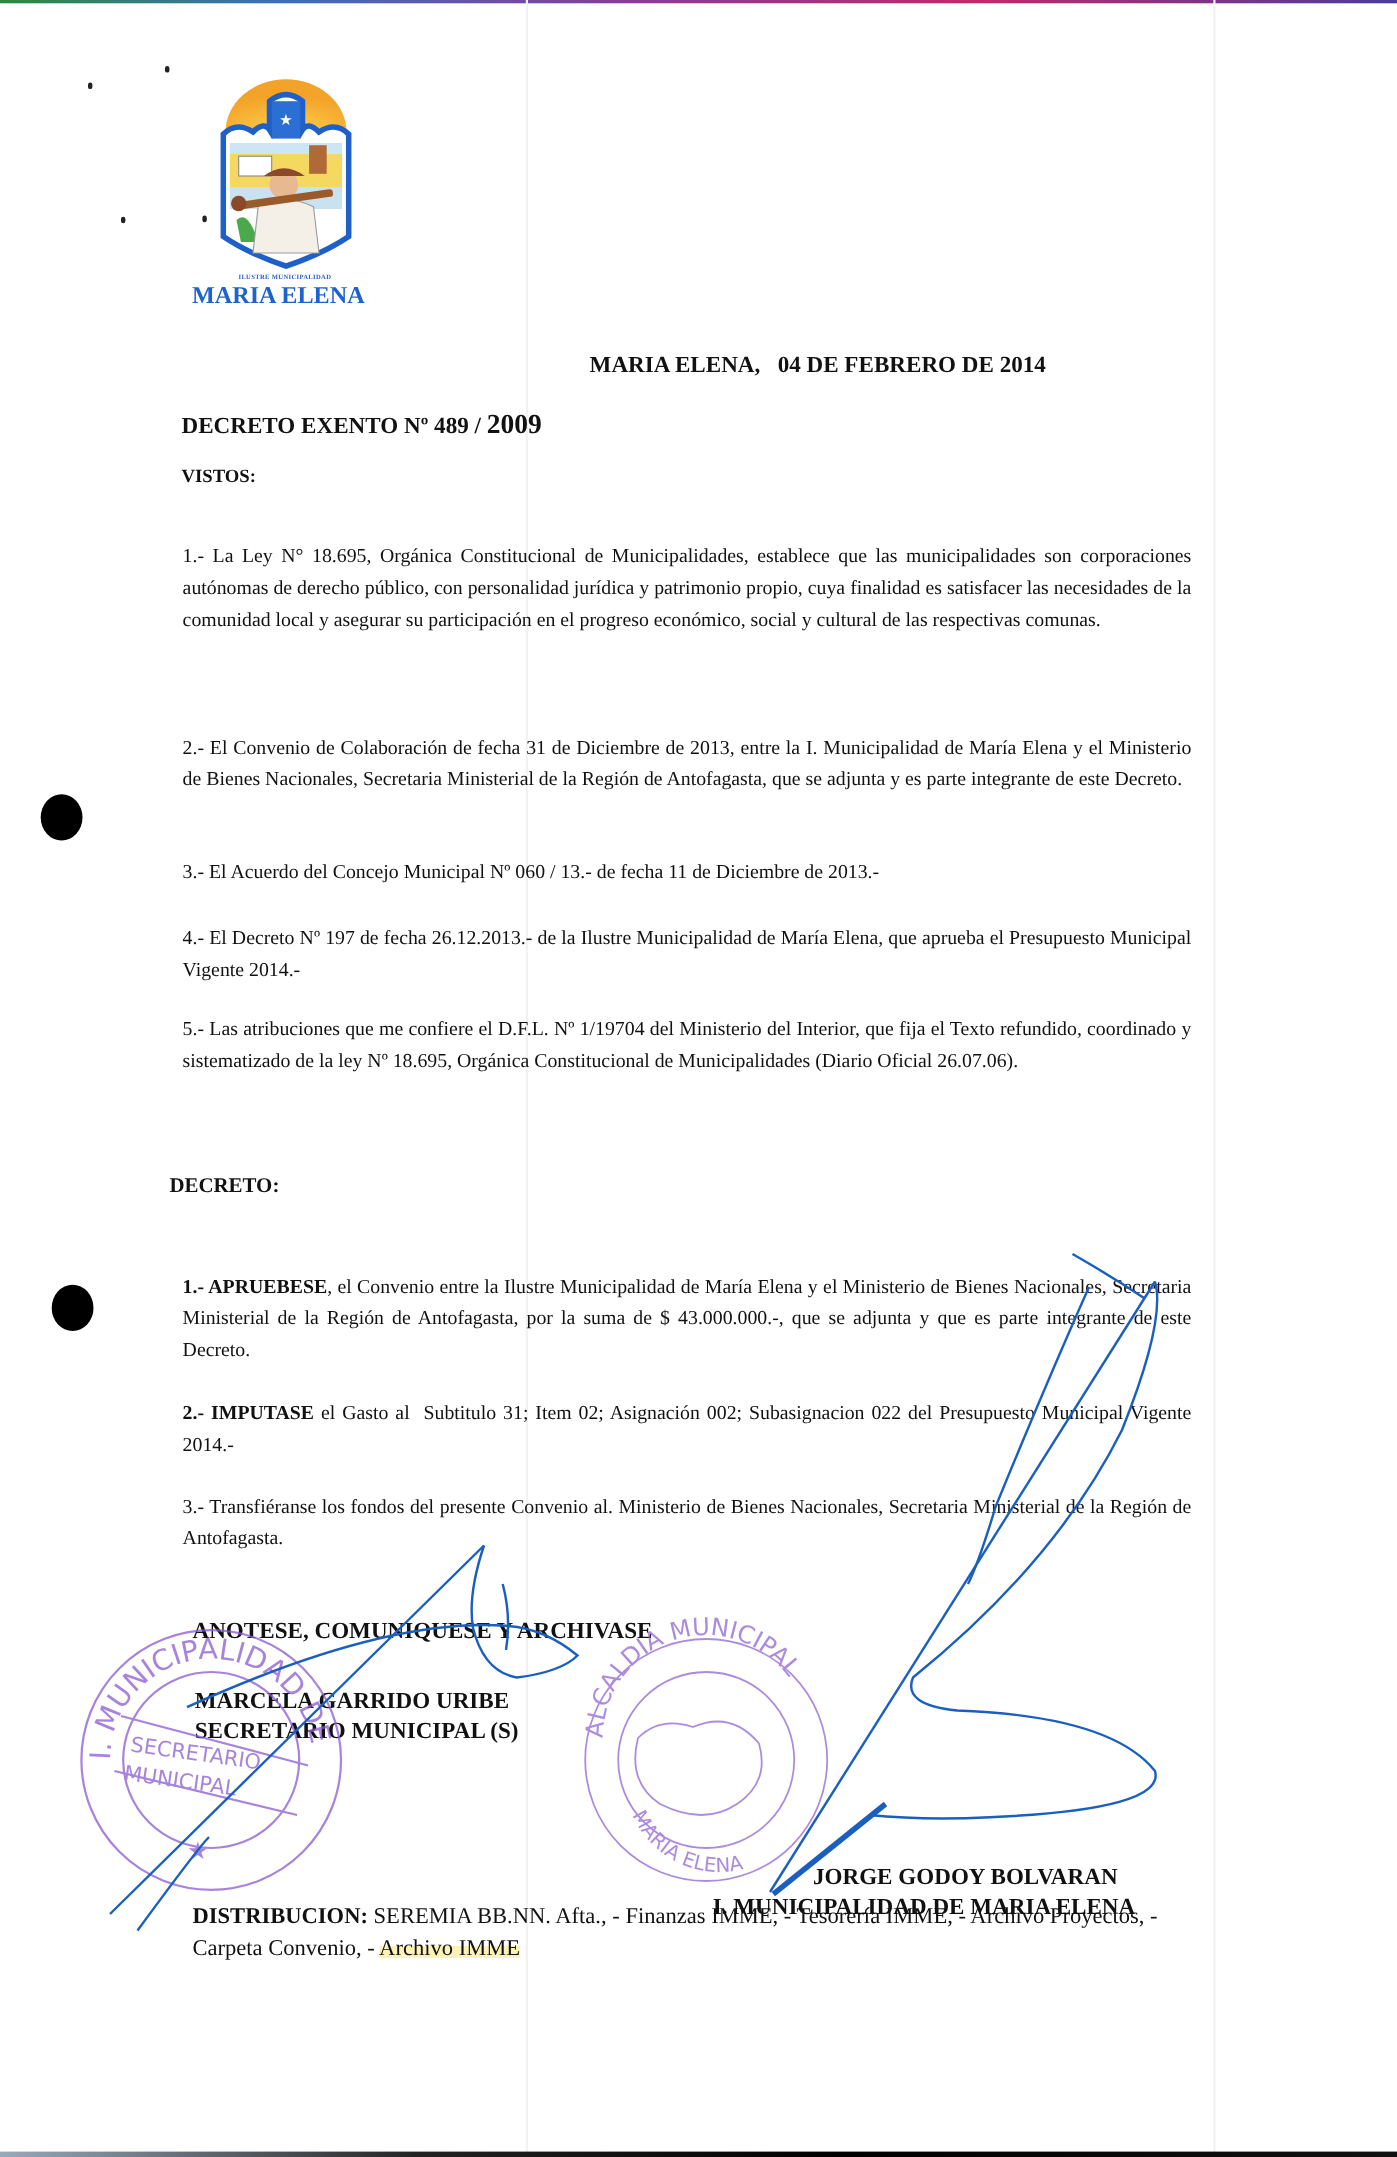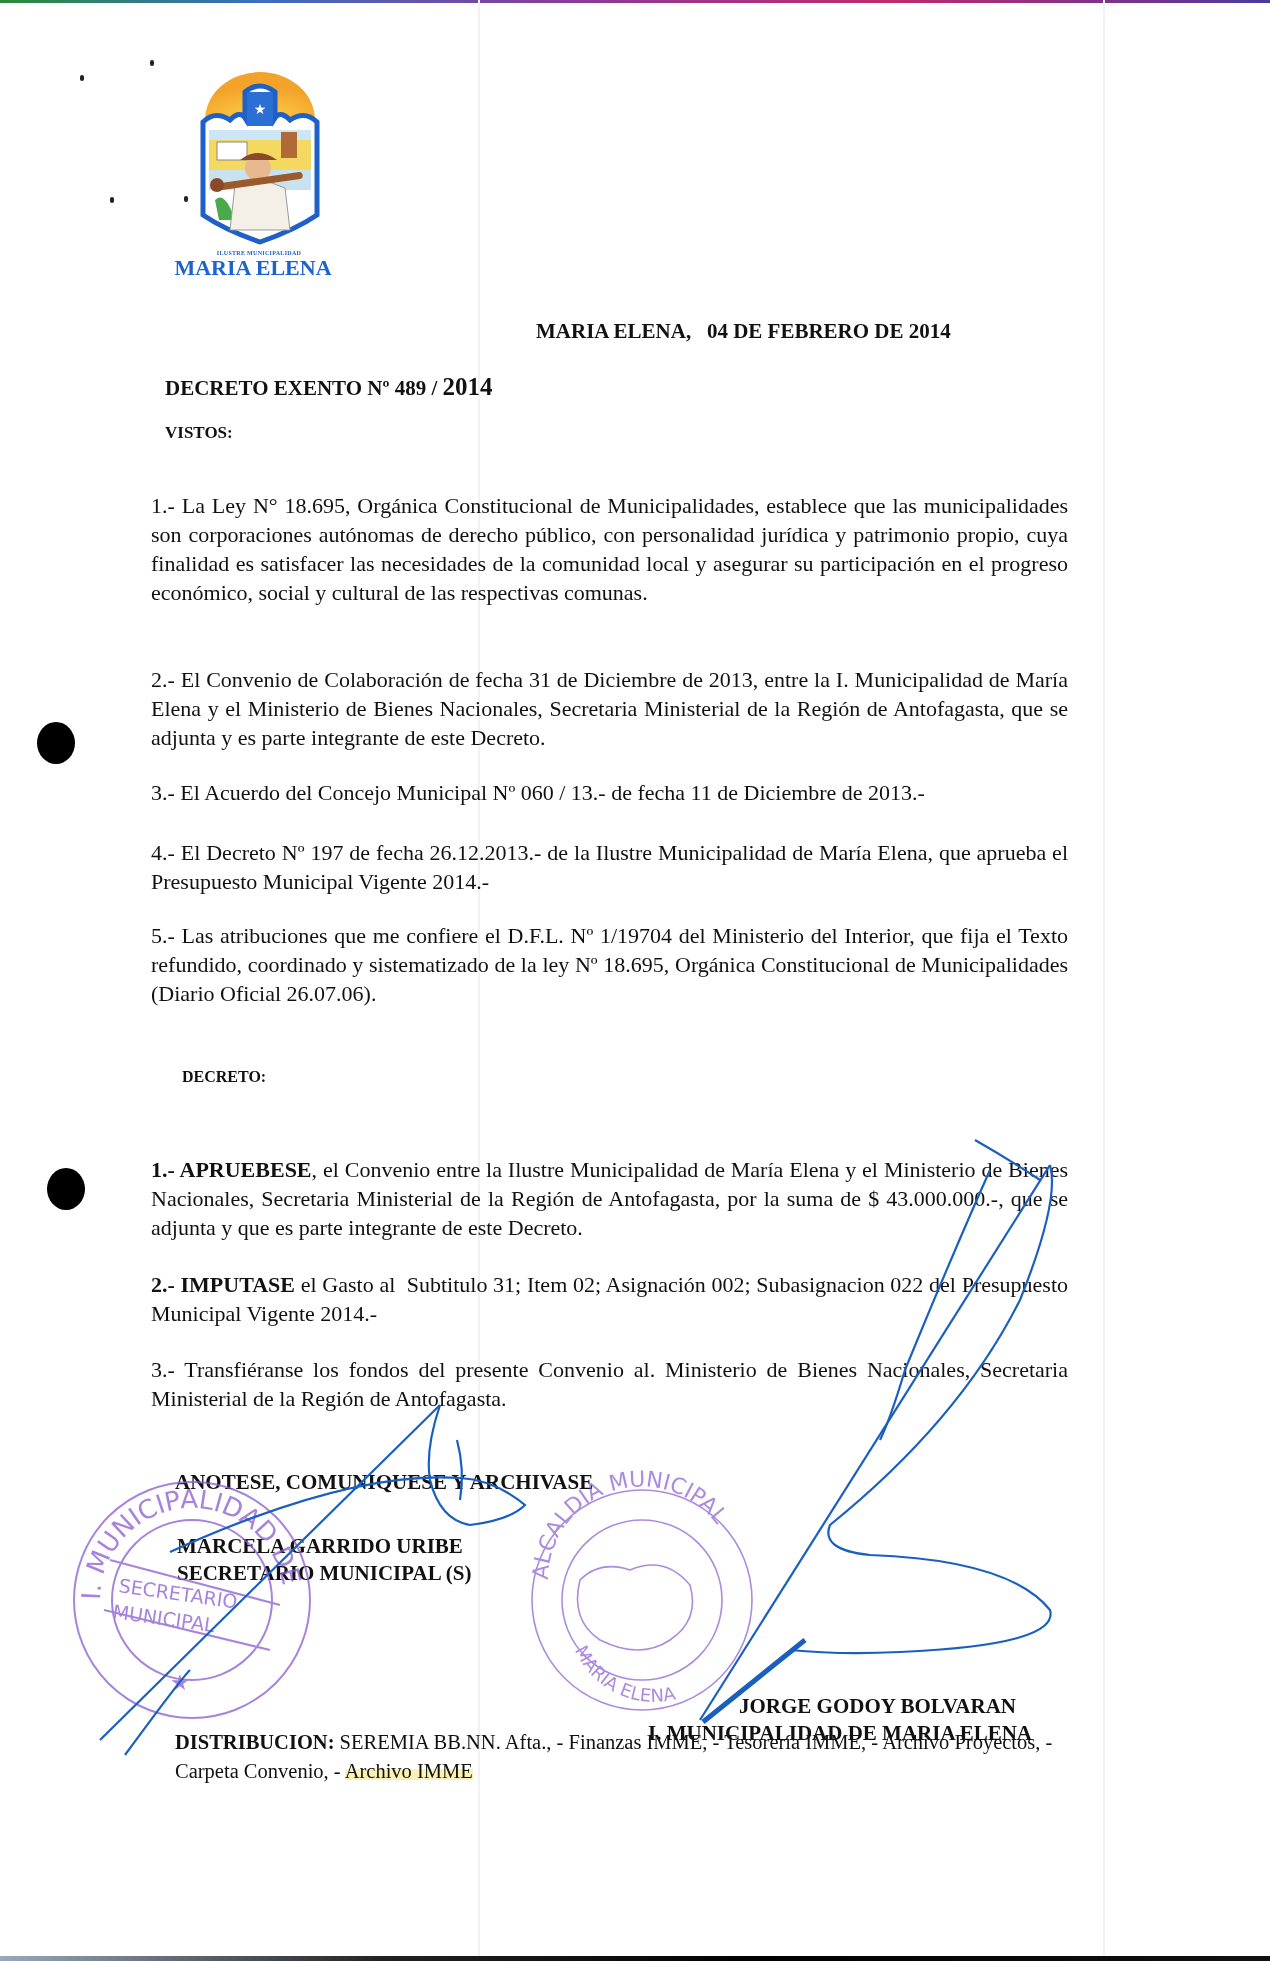--- a/index.html
+++ b/index.html
@@ -21,23 +21,23 @@
     .logo-small { position:absolute; left:204px; top:250px; width:110px; text-align:center;
       font-size:6px; font-weight:bold; color:#2060c8; letter-spacing:0.3px; }
     .logo-name { position:absolute; left:163px; top:255px; width:180px; text-align:center;
       font-size:22px; font-weight:bold; color:#1d63d0; }
 
     .t { position:absolute; white-space:nowrap; }
     .h-date { left:536px; top:319px; font-size:21px; font-weight:bold; }
     .h-decreto { left:165px; top:373px; font-size:21px; font-weight:bold; }
     .h-decreto .big { font-size:25px; }
     .h-vistos { left:165px; top:423px; font-size:17px; font-weight:bold; }
-    .h-decreto2 { left:182px; top:1068px; font-size:16px; font-weight:bold; }
+    .h-decreto2 { left:154px; top:1068px; font-size:19px; font-weight:bold; }
 
-    .para { position:absolute; left:151px; width:917px; font-size:22px; line-height:29px;
+    .para { position:absolute; left:166px; width:917px; font-size:18px; line-height:29px;
       text-align:justify; }
     .p1 { top:491px; }
     .p2 { top:665px; }
     .p3 { top:778px; }
     .p4 { top:838px; }
     .p5 { top:921px; }
     .d1 { top:1155px; }
     .d2 { top:1270px; }
     .d3 { top:1355px; }
 
@@ -90,21 +90,21 @@
     <path d="M40 115 Q63 105 90 118 L95 160 L35 160 Z" fill="#f4f0e8" stroke="#999" stroke-width="1"></path>
     <rect x="16" y="108" width="92" height="7" rx="3" fill="#9a5a2a" transform="rotate(-8 62 111)"></rect>
     <circle cx="22" cy="115" r="7" fill="#8a4a2a"></circle>
   </svg>
 </div>
 <div class="logo-small">ILUSTRE MUNICIPALIDAD</div>
 <div class="logo-name">MARIA ELENA</div>
 
 <div class="t h-date" style="white-space:pre">MARIA ELENA,   04 DE FEBRERO DE 2014</div>
 <div class="t h-decreto">
-  <span>DECRETO EXENTO Nº 489 / </span><span class="big">2014</span>
+  <span>DECRETO EXENTO Nº 489 / </span><span class="big">2009</span>
 </div>
 <div class="t h-vistos">VISTOS:</div>
 
 <div class="para p1">1.- La Ley N° 18.695, Orgánica Constitucional de Municipalidades, establece que las municipalidades son corporaciones autónomas de derecho público, con personalidad jurídica y patrimonio propio, cuya finalidad es satisfacer las necesidades de la comunidad local y asegurar su participación en el progreso económico, social y cultural de las respectivas comunas.</div>
 <div class="para p2">2.- El Convenio de Colaboración de fecha 31 de Diciembre de 2013, entre la I. Municipalidad de María Elena y el Ministerio de Bienes Nacionales, Secretaria Ministerial de la Región de Antofagasta, que se adjunta y es parte integrante de este Decreto.</div>
 <div class="para p3">3.- El Acuerdo del Concejo Municipal Nº 060 / 13.- de fecha 11 de Diciembre de 2013.-</div>
 <div class="para p4">4.- El Decreto Nº 197 de fecha 26.12.2013.- de la Ilustre Municipalidad de María Elena, que aprueba el Presupuesto Municipal Vigente 2014.-</div>
 <div class="para p5">5.- Las atribuciones que me confiere el D.F.L. Nº 1/19704 del Ministerio del Interior, que fija el Texto refundido, coordinado y sistematizado de la ley Nº 18.695, Orgánica Constitucional de Municipalidades (Diario Oficial 26.07.06).</div>
 
 <div class="t h-decreto2">DECRETO:</div>

